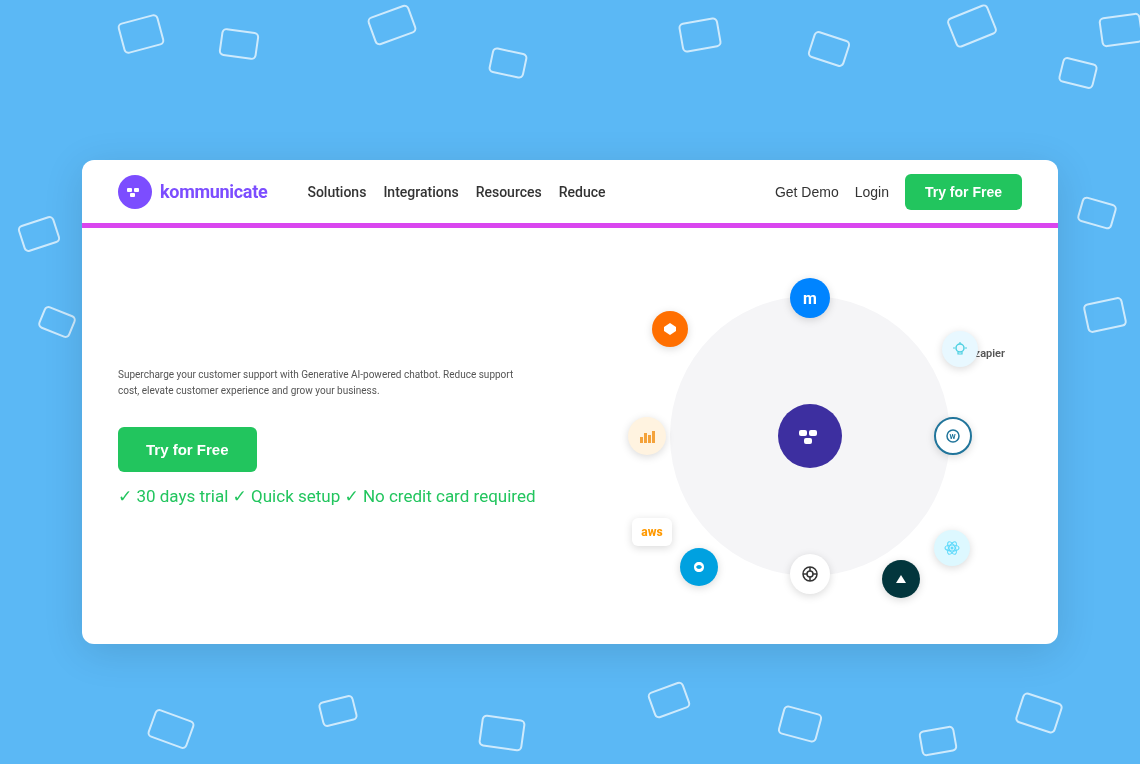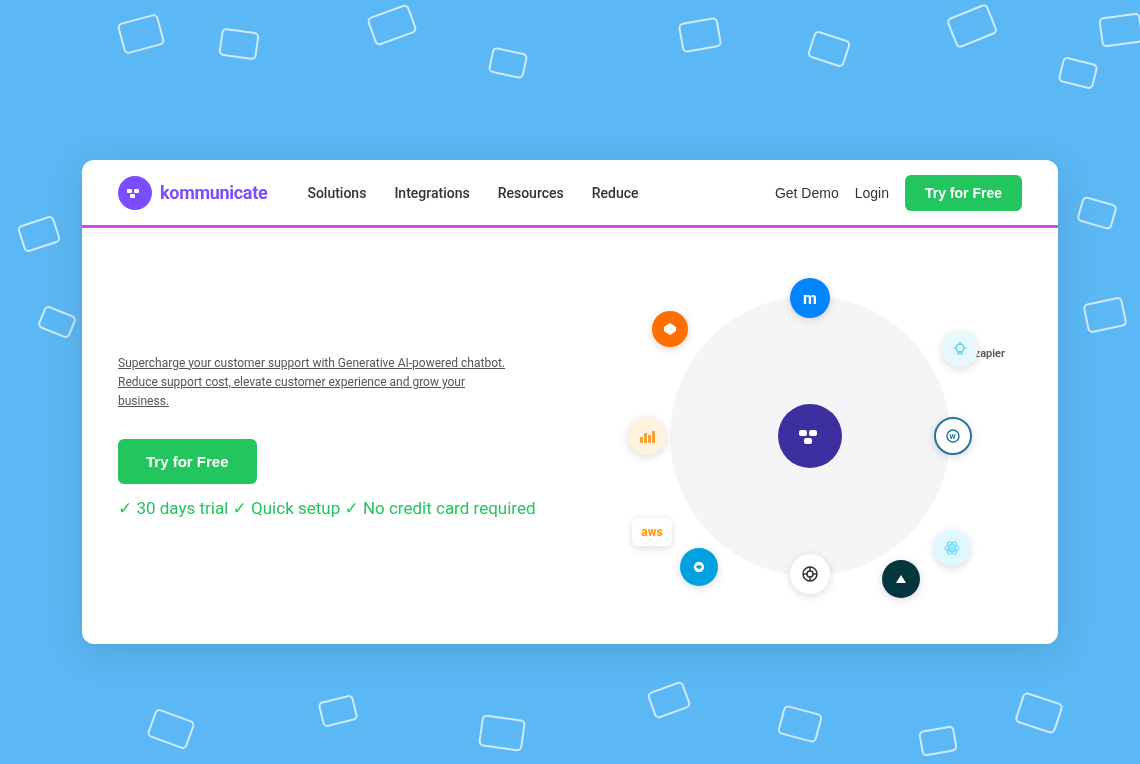--- a/index.html
+++ b/index.html
@@ -32,21 +32,21 @@
       z-index: 10;
       overflow: hidden;
     }
 
     
     .navbar {
       display: flex;
       align-items: center;
       padding: 0 36px;
       height: 68px;
-      border-bottom: 3px solid #d946ef;
+      border-bottom: 5px solid #d946ef;
     }
     .logo {
       display: flex;
       align-items: center;
       gap: 8px;
       margin-right: 40px;
     }
     .logo-icon {
       width: 34px;
       height: 34px;
@@ -61,21 +61,21 @@
     }
     .logo-text {
       font-size: 18px;
       font-weight: 700;
       color: #7c4dff;
       letter-spacing: -0.3px;
     }
     .nav-links {
       display: flex;
       align-items: center;
-      gap: 28px;
+      gap: 17px;
       flex: 1;
     }
     .nav-link {
       font-size: 14px;
       color: #333;
       text-decoration: none;
       cursor: pointer;
       font-weight: 500;
     }
     .nav-chatbot-guide {
@@ -137,26 +137,25 @@
     }
     .hero-title {
       font-size: 40px;
       font-weight: 800;
       color: #111;
       line-height: 1.2;
       margin-bottom: 18px;
       letter-spacing: -0.5px;
     }
     .hero-subtitle {
-      font-size: 12px;
+      font-size: 10px;
       color: #555;
       line-height: 1.6;
       margin-bottom: 28px;
       max-width: 400px;
-      text-decoration: underline;
     }
     .btn-try-free-hero {
       background: #22c55e;
       color: white;
       border: none;
       border-radius: 6px;
       padding: 14px 28px;
       font-size: 15px;
       font-weight: 700;
       cursor: pointer;

